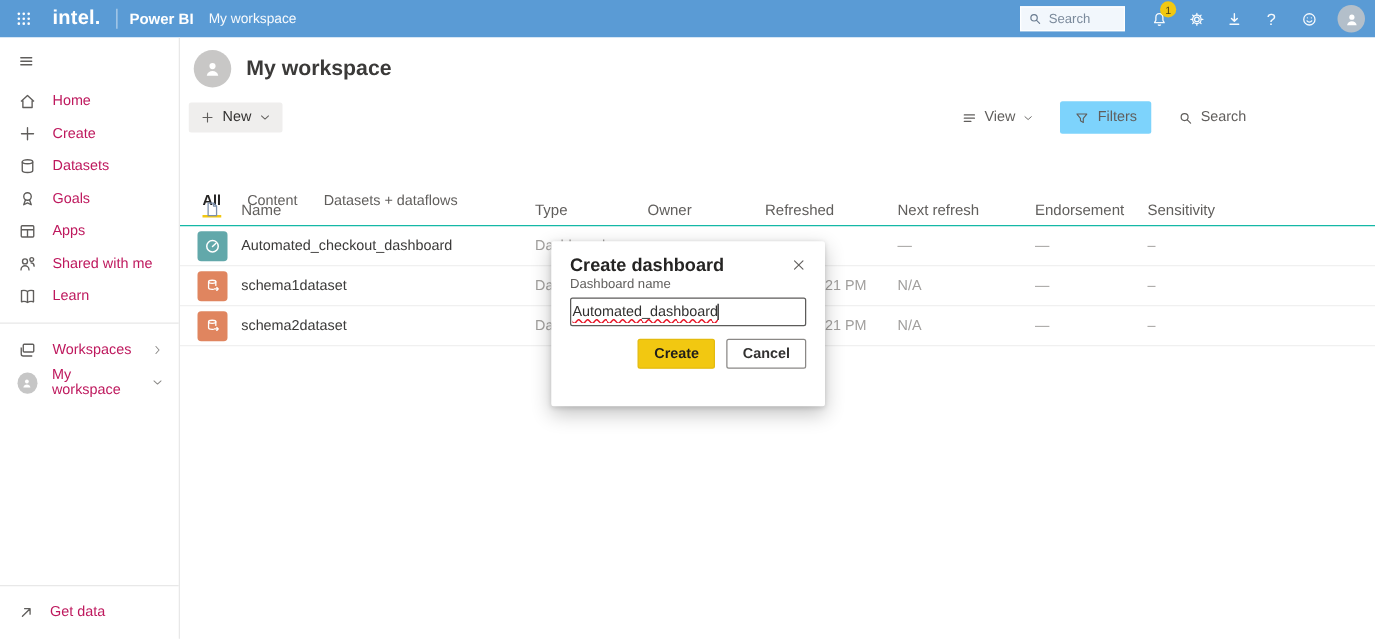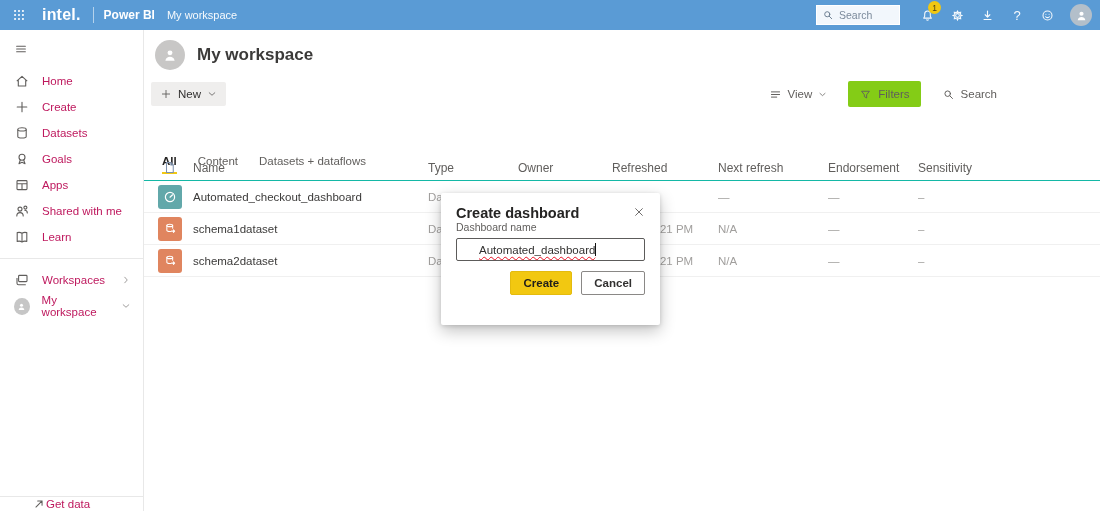--- a/index.html
+++ b/index.html
@@ -33,36 +33,36 @@
   .sidebar { position:absolute; left:0; top:30px; bottom:0; width:144px; background:#fff;
     border-right:1px solid #e8e8e8; color:#be185d; }
   .hamburger { padding:12px 0 0 14px; cursor:pointer; color:#605e5c; }
   .nav { margin-top:12px; }
   .nav-item { height:26px; display:flex; align-items:center; gap:12px; padding-left:14px;
     font-size:11.5px; cursor:pointer; }
   .side-divider { height:1px; background:#e8e8e8; margin:8px 0; }
   .nav-item .chev { margin-left:auto; margin-right:12px; color:#8a8886; }
   .mini-avatar { width:17px; height:17px; border-radius:50%; background:#c6c6c6;
     display:flex; align-items:center; justify-content:center; }
-  .get-data { position:absolute; left:0; right:0; bottom:0; height:15px; border-top:1px solid #e8e8e8;
-    display:flex; align-items:center; gap:0; padding-left:32px; font-size:11.5px; cursor:pointer; }
+  .get-data { position:absolute; left:0; right:0; bottom:0; height:43px; border-top:1px solid #e8e8e8;
+    display:flex; align-items:center; gap:12px; padding-left:14px; font-size:11.5px; cursor:pointer; }
 
   
   .main { position:absolute; left:144px; top:30px; right:0; bottom:0; background:#fff; }
   .ws-header { position:absolute; left:11px; top:10px; display:flex; align-items:center; gap:12px; }
   .ws-avatar { width:30px; height:30px; border-radius:50%; background:#c8c7c6;
     display:flex; align-items:center; justify-content:center; }
   .ws-title { font-size:17px; font-weight:bold; color:#3b3a39; }
   .new-btn { position:absolute; left:7px; top:52px; height:24px; background:#efeeed; border-radius:2px;
     display:flex; align-items:center; gap:6px; padding:0 9px; font-size:11.5px; color:#323130; cursor:pointer; }
   .new-btn .plus { color:#605e5c; }
   .right-tools { position:absolute; right:92px; top:51px; display:flex; align-items:center; height:26px; }
   .tool { display:flex; align-items:center; gap:6px; font-size:11.5px; color:#605e5c;
     padding:0 11px; height:26px; cursor:pointer; border-radius:2px; }
-  .tool.filters { background:#84cc16; margin:0 10px; }
+  .tool.filters { background:#7dd3fc; margin:0 10px; }
   .tabs { position:absolute; left:18px; top:93px; display:flex; gap:21px; font-size:11.5px; }
   .tab { color:#605e5c; cursor:pointer; padding-bottom:5px;margin-top:32px; }
   .tab.active { color:#252423; font-weight:bold; border-bottom:2px solid #f2c811; }
 
   .grid { display:grid; grid-template-columns:42px 235px 90px 94px 106px 110px 90px 1fr;
     align-items:center; padding-left:7px; }
   .thead { position:absolute; left:0; right:0; top:125px; height:26px; border-bottom:1px solid #14b8a6;
     font-size:12px; color:#605e5c; }
   .thead .file { justify-self:start; margin-left:11px; color:#7d90ab; }
   .tbody { position:absolute; left:0; right:0; top:151px; }
@@ -75,21 +75,21 @@
 
   
   .modal { position:absolute; left:441px; top:193px; width:219px; height:132px; background:#fff;
     border-radius:2px; box-shadow:0 6px 16px rgba(0,0,0,.24), 0 1px 4px rgba(0,0,0,.14);
     padding:12px 15px; z-index:10; }
   .modal-head { display:flex; align-items:flex-start; }
   .modal-title { font-size:14.5px; font-weight:bold; color:#252423; }
   .modal-close { margin-left:auto; color:#605e5c; cursor:pointer; margin-top:1px; }
   .field-label { font-size:10.5px; color:#605e5c; }
   .name-input { margin-top:5px; height:23px; border:1.6px solid #5c5b5a; border-radius:2px;
-    display:flex; align-items:center; padding:0 22px; font-size:11.5px; color:#323130; cursor:text; }
+    display:flex; align-items:center; padding:0 1px; font-size:11.5px; color:#323130; cursor:text; }
   .name-input .val { text-decoration:underline; text-decoration-style:wavy;
     text-decoration-color:#e81123; text-decoration-thickness:1px; text-underline-offset:2px; }
   .caret { display:inline-block; width:1px; height:13px; background:#111; vertical-align:-2px; }
   .modal-btns { margin-top:10px; display:flex; justify-content:flex-end; gap:9px; }
   .btn { height:24px; padding:0 12px; font-size:11.5px; font-weight:bold; border-radius:2px;
     display:flex; align-items:center; cursor:pointer; }
   .btn.create { background:#f2c811; border:1px solid #e4bb0e; color:#1f1d1b; }
   .btn.cancel { background:#fff; border:1px solid #8a8886; color:#323130; }
 
   svg { display:block; }

